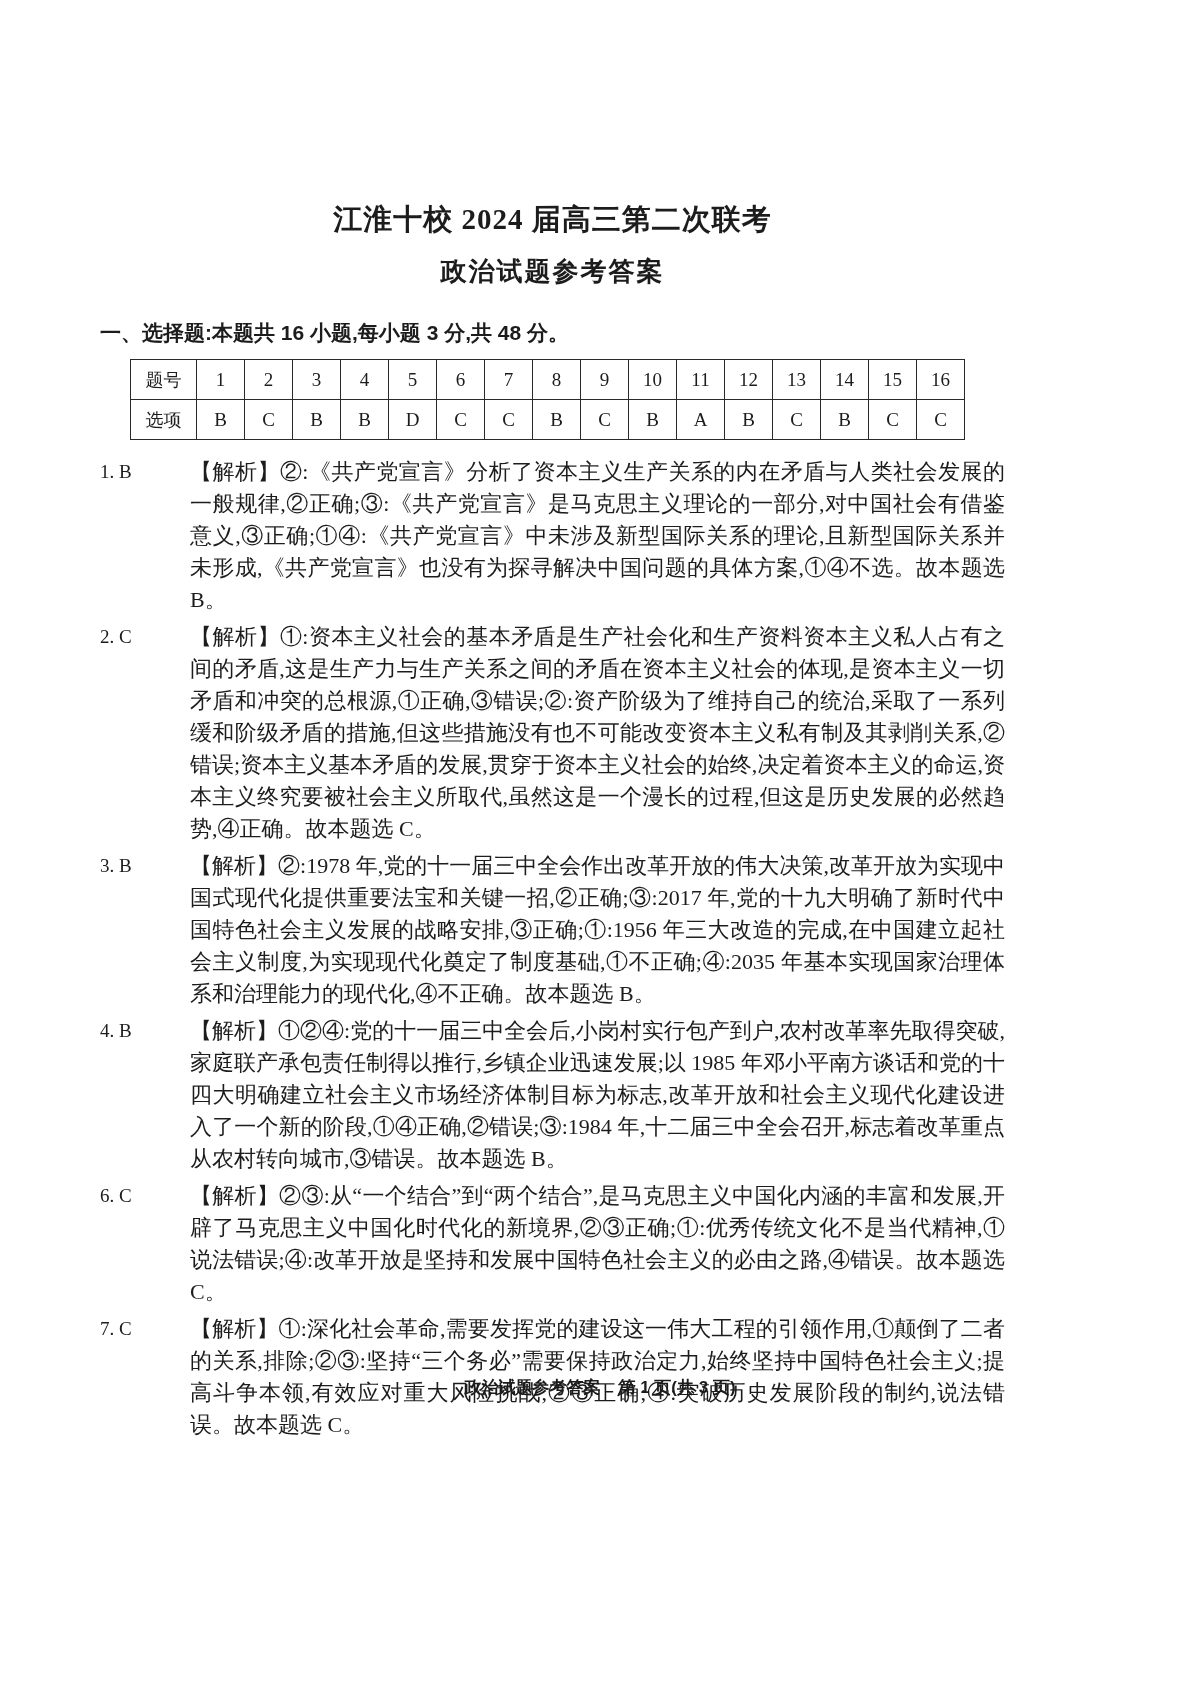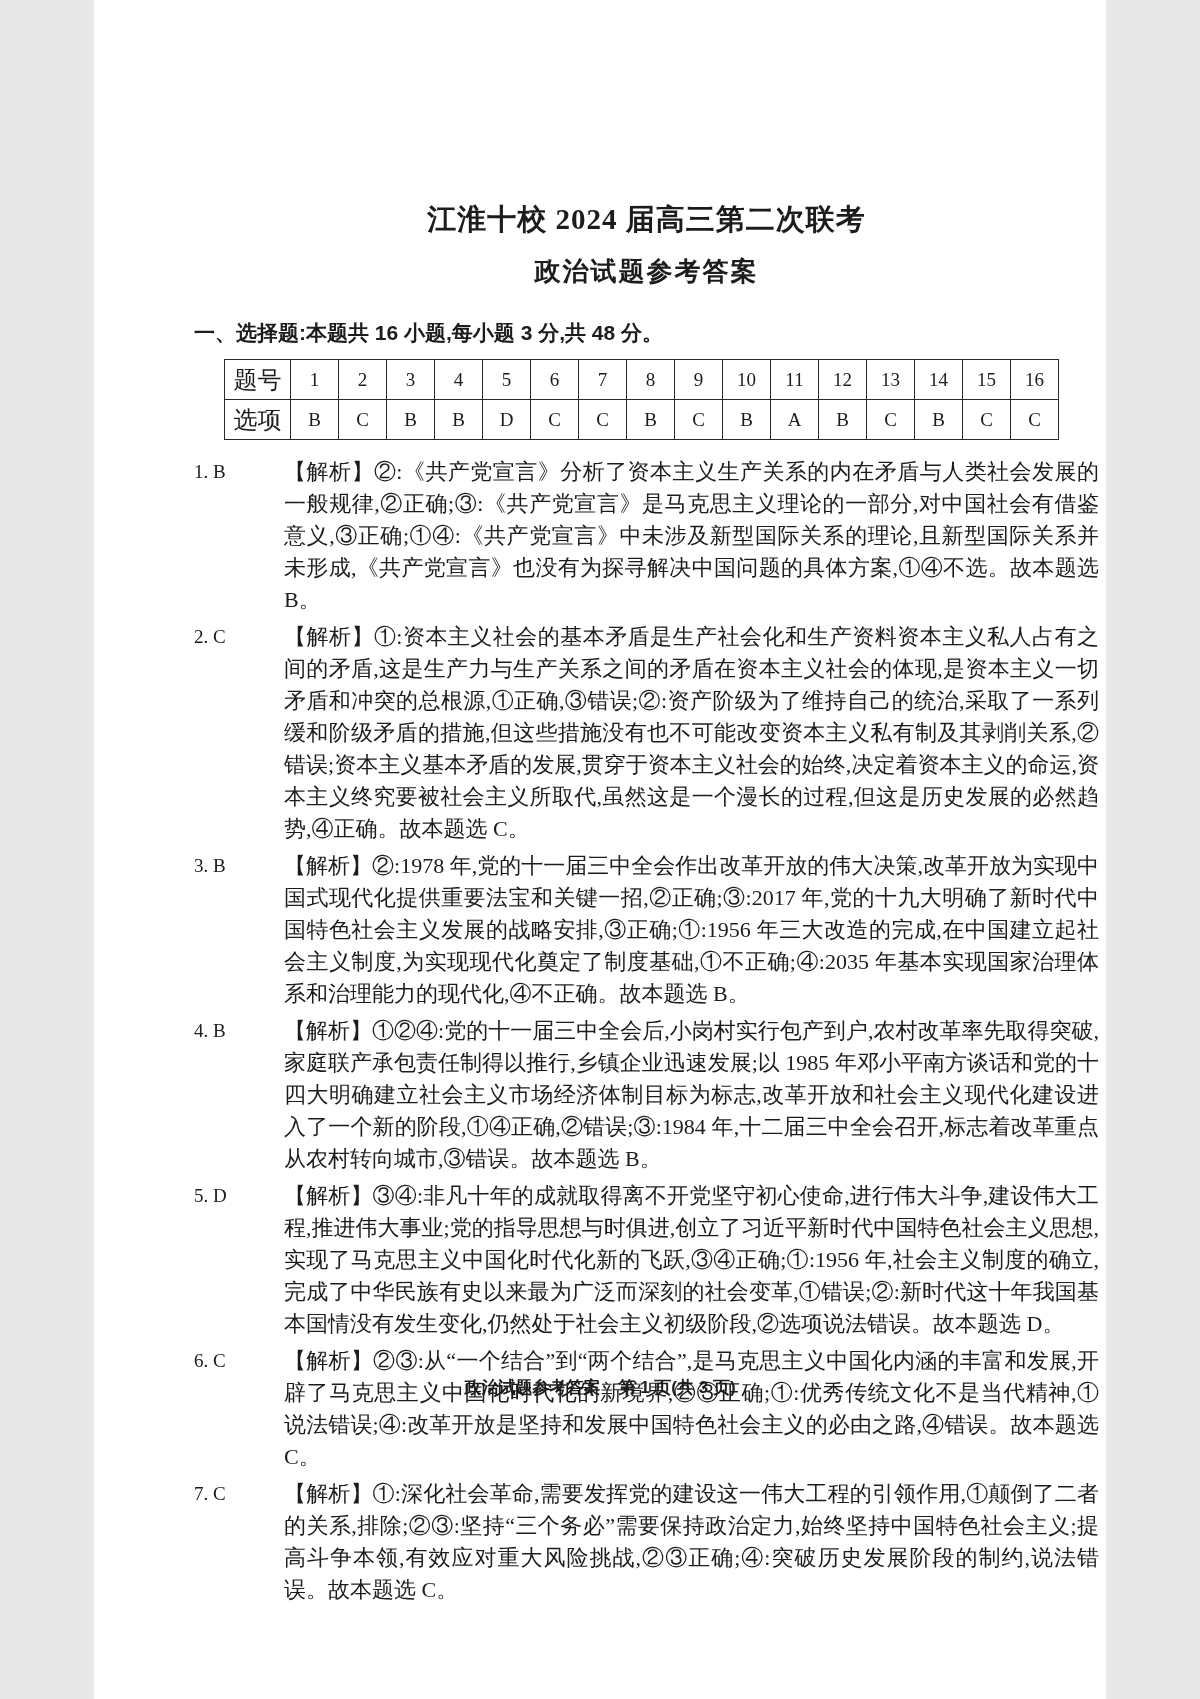--- a/index.html
+++ b/index.html
@@ -1,19 +1,19 @@
 <!DOCTYPE html>
 <html><head>
 <meta charset="utf-8">
 <style>
   * { box-sizing: border-box; }
   html, body { margin: 0; padding: 0; background: #e8e8e8; }
   .page {
     position: relative;
-    width: 1012px;
+    width: 1200px;
     height: 1699px;
     margin: 0 auto;
     background: #ffffff;
     color: #1c1c1c;
     font-family: "Liberation Serif", "DejaVu Serif", serif;
     overflow: hidden;
   }
   .content {
     position: absolute;
     left: 100px;
@@ -51,21 +51,21 @@
     border: 1px solid #2a2a2a;
     width: 48px;
     height: 40px;
     text-align: center;
     vertical-align: middle;
     font-size: 19px;
     padding: 0;
   }
   table.answer-table td.row-label {
     width: 66px;
-    font-size: 24px;
+    font-size: 18px;
   }
   .exp-item {
     display: flex;
     align-items: flex-start;
     margin-bottom: 5px;
     gap: 44px;
   }
   .exp-label {
     width: 46px;
     flex-shrink: 0;
@@ -157,24 +157,20 @@
         </div>
         <div class="exp-item">
           <div class="exp-label">3. B</div>
           <div class="exp-text">【解析】②:1978 年,党的十一届三中全会作出改革开放的伟大决策,改革开放为实现中国式现代化提供重要法宝和关键一招,②正确;③:2017 年,党的十九大明确了新时代中国特色社会主义发展的战略安排,③正确;①:1956 年三大改造的完成,在中国建立起社会主义制度,为实现现代化奠定了制度基础,①不正确;④:2035 年基本实现国家治理体系和治理能力的现代化,④不正确。故本题选 B。</div>
         </div>
         <div class="exp-item">
           <div class="exp-label">4. B</div>
           <div class="exp-text">【解析】①②④:党的十一届三中全会后,小岗村实行包产到户,农村改革率先取得突破,家庭联产承包责任制得以推行,乡镇企业迅速发展;以 1985 年邓小平南方谈话和党的十四大明确建立社会主义市场经济体制目标为标志,改革开放和社会主义现代化建设进入了一个新的阶段,①④正确,②错误;③:1984 年,十二届三中全会召开,标志着改革重点从农村转向城市,③错误。故本题选 B。</div>
         </div>
         <div class="exp-item">
-          <div class="exp-label">5. D</div>
-          <div class="exp-text">【解析】③④:非凡十年的成就取得离不开党坚守初心使命,进行伟大斗争,建设伟大工程,推进伟大事业;党的指导思想与时俱进,创立了习近平新时代中国特色社会主义思想,实现了马克思主义中国化时代化新的飞跃,③④正确;①:1956 年,社会主义制度的确立,完成了中华民族有史以来最为广泛而深刻的社会变革,①错误;②:新时代这十年我国基本国情没有发生变化,仍然处于社会主义初级阶段,②选项说法错误。故本题选 D。</div>
-        </div>
-        <div class="exp-item">
           <div class="exp-label">6. C</div>
           <div class="exp-text">【解析】②③:从“一个结合”到“两个结合”,是马克思主义中国化内涵的丰富和发展,开辟了马克思主义中国化时代化的新境界,②③正确;①:优秀传统文化不是当代精神,①说法错误;④:改革开放是坚持和发展中国特色社会主义的必由之路,④错误。故本题选 C。</div>
         </div>
         <div class="exp-item">
           <div class="exp-label">7. C</div>
           <div class="exp-text">【解析】①:深化社会革命,需要发挥党的建设这一伟大工程的引领作用,①颠倒了二者的关系,排除;②③:坚持“三个务必”需要保持政治定力,始终坚持中国特色社会主义;提高斗争本领,有效应对重大风险挑战,②③正确;④:突破历史发展阶段的制约,说法错误。故本题选 C。</div>
         </div>
       </div>
 
   </div>

